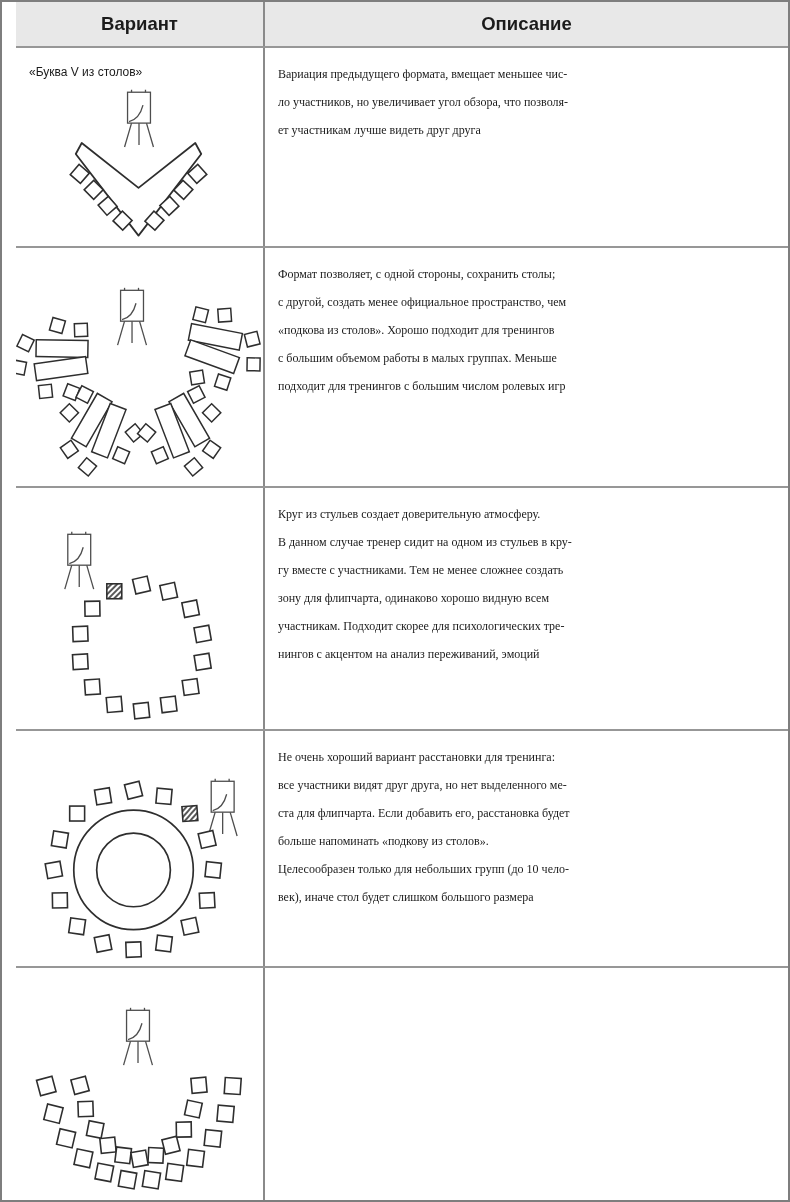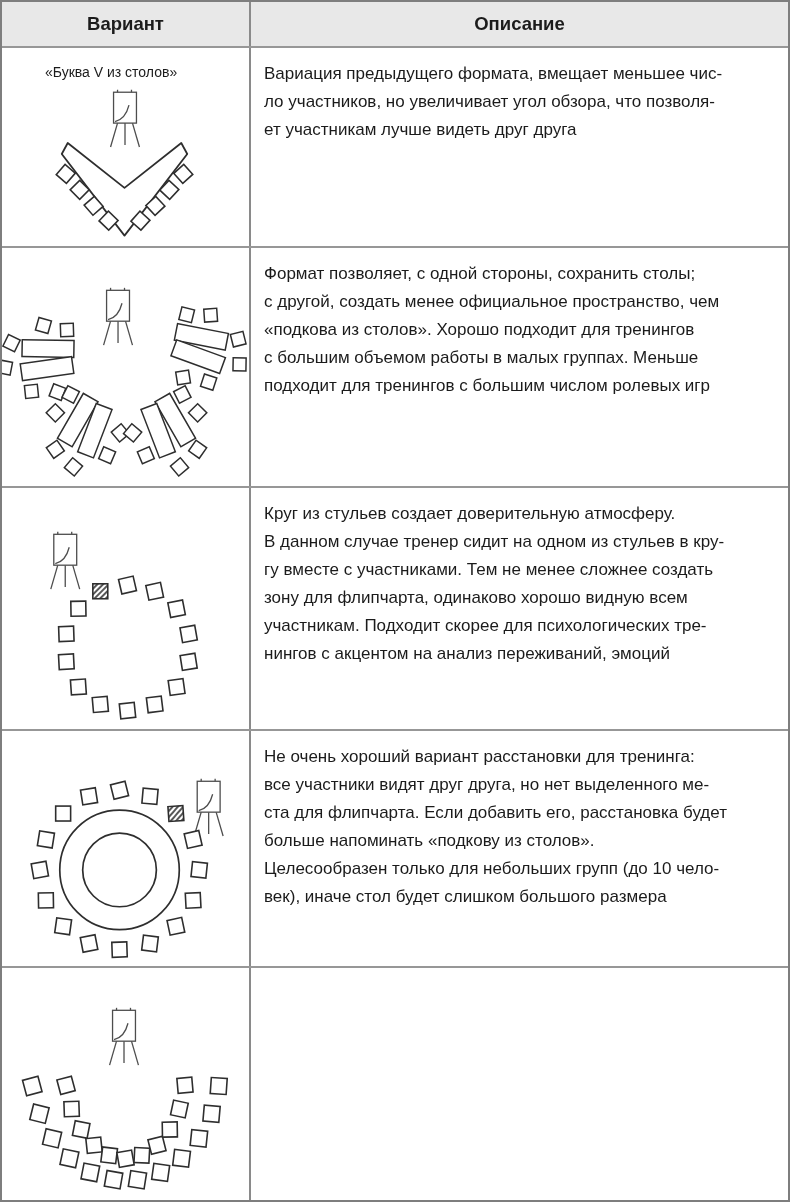--- a/index.html
+++ b/index.html
@@ -1,26 +1,26 @@
 <!DOCTYPE html>
 <html><head>
 <meta charset="utf-8">
 <style>
   html,body{margin:0;padding:0;background:#fff;}
   body{width:790px;height:1202px;position:relative;font-family:"Liberation Sans",sans-serif;color:#1b1b1b;}
   .tbl{position:absolute;inset:0;border:2px solid #7e7e7e;box-sizing:border-box;display:grid;
-       grid-template-rows:44px 200px 240px 243px 237px 1fr;}
+       grid-template-rows:44px 200px 240px 243px 237px 1fr;padding-left:14px;}
   .row{display:grid;grid-template-columns:249px 1fr;border-top:2px solid #979797;box-sizing:border-box;min-height:0;}
   .row.first{border-top:none;}
   .thead{background:#e8e8e8;}
   .th{display:flex;align-items:center;justify-content:center;font-weight:bold;font-size:18.5px;}
   .cell-left{position:relative;border-right:2px solid #8a8a8a;box-sizing:border-box;overflow:hidden;}
-  .variant-title{position:relative;z-index:2;padding:13px 6px 0 13px;font-size:14px;line-height:22px;margin-left:30px;}
+  .variant-title{position:relative;z-index:2;padding:13px 6px 0 13px;font-size:12px;line-height:22px;}
   .diagram{position:absolute;left:0;top:0;width:247px;z-index:1;}
-  .cell-right{padding:12px 10px 0 13px;font-size:17px;line-height:28px;white-space:pre-line;}
+  .cell-right{padding:12px 10px 0 13px;font-size:12px;line-height:28px;white-space:pre-line;font-family:Liberation Serif, serif;}
 </style>
 </head>
 <body>
 
 <div class="tbl">
 
   <div class="row first thead">
     <div class="th cell-left">Вариант</div>
     <div class="th">Описание</div>
   </div>

